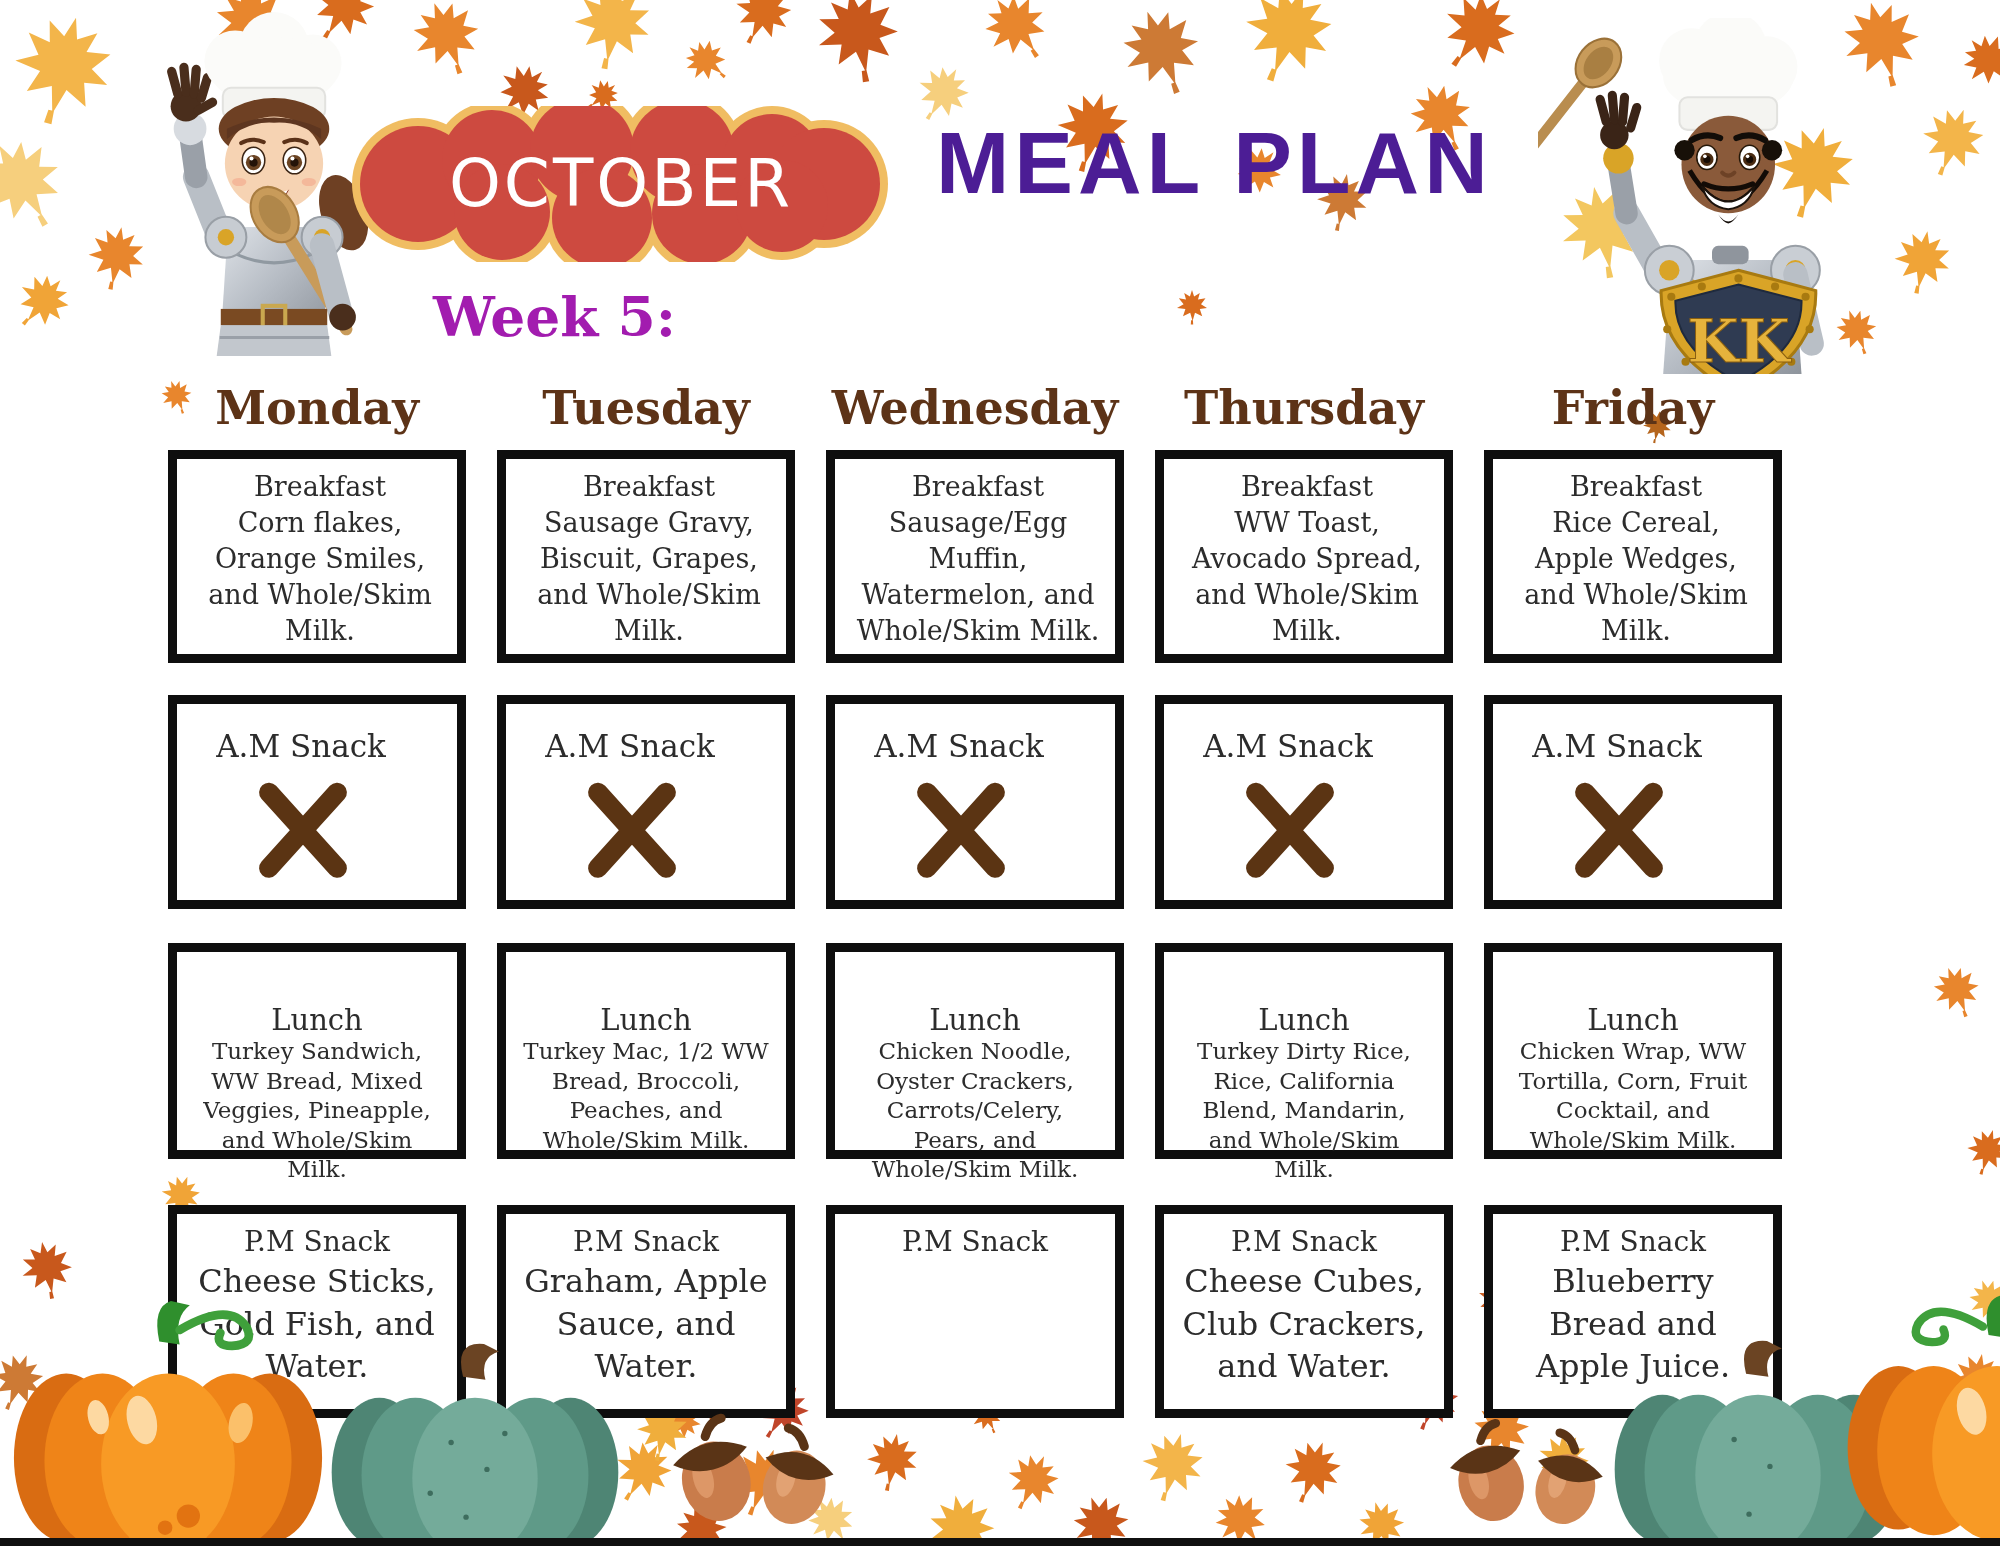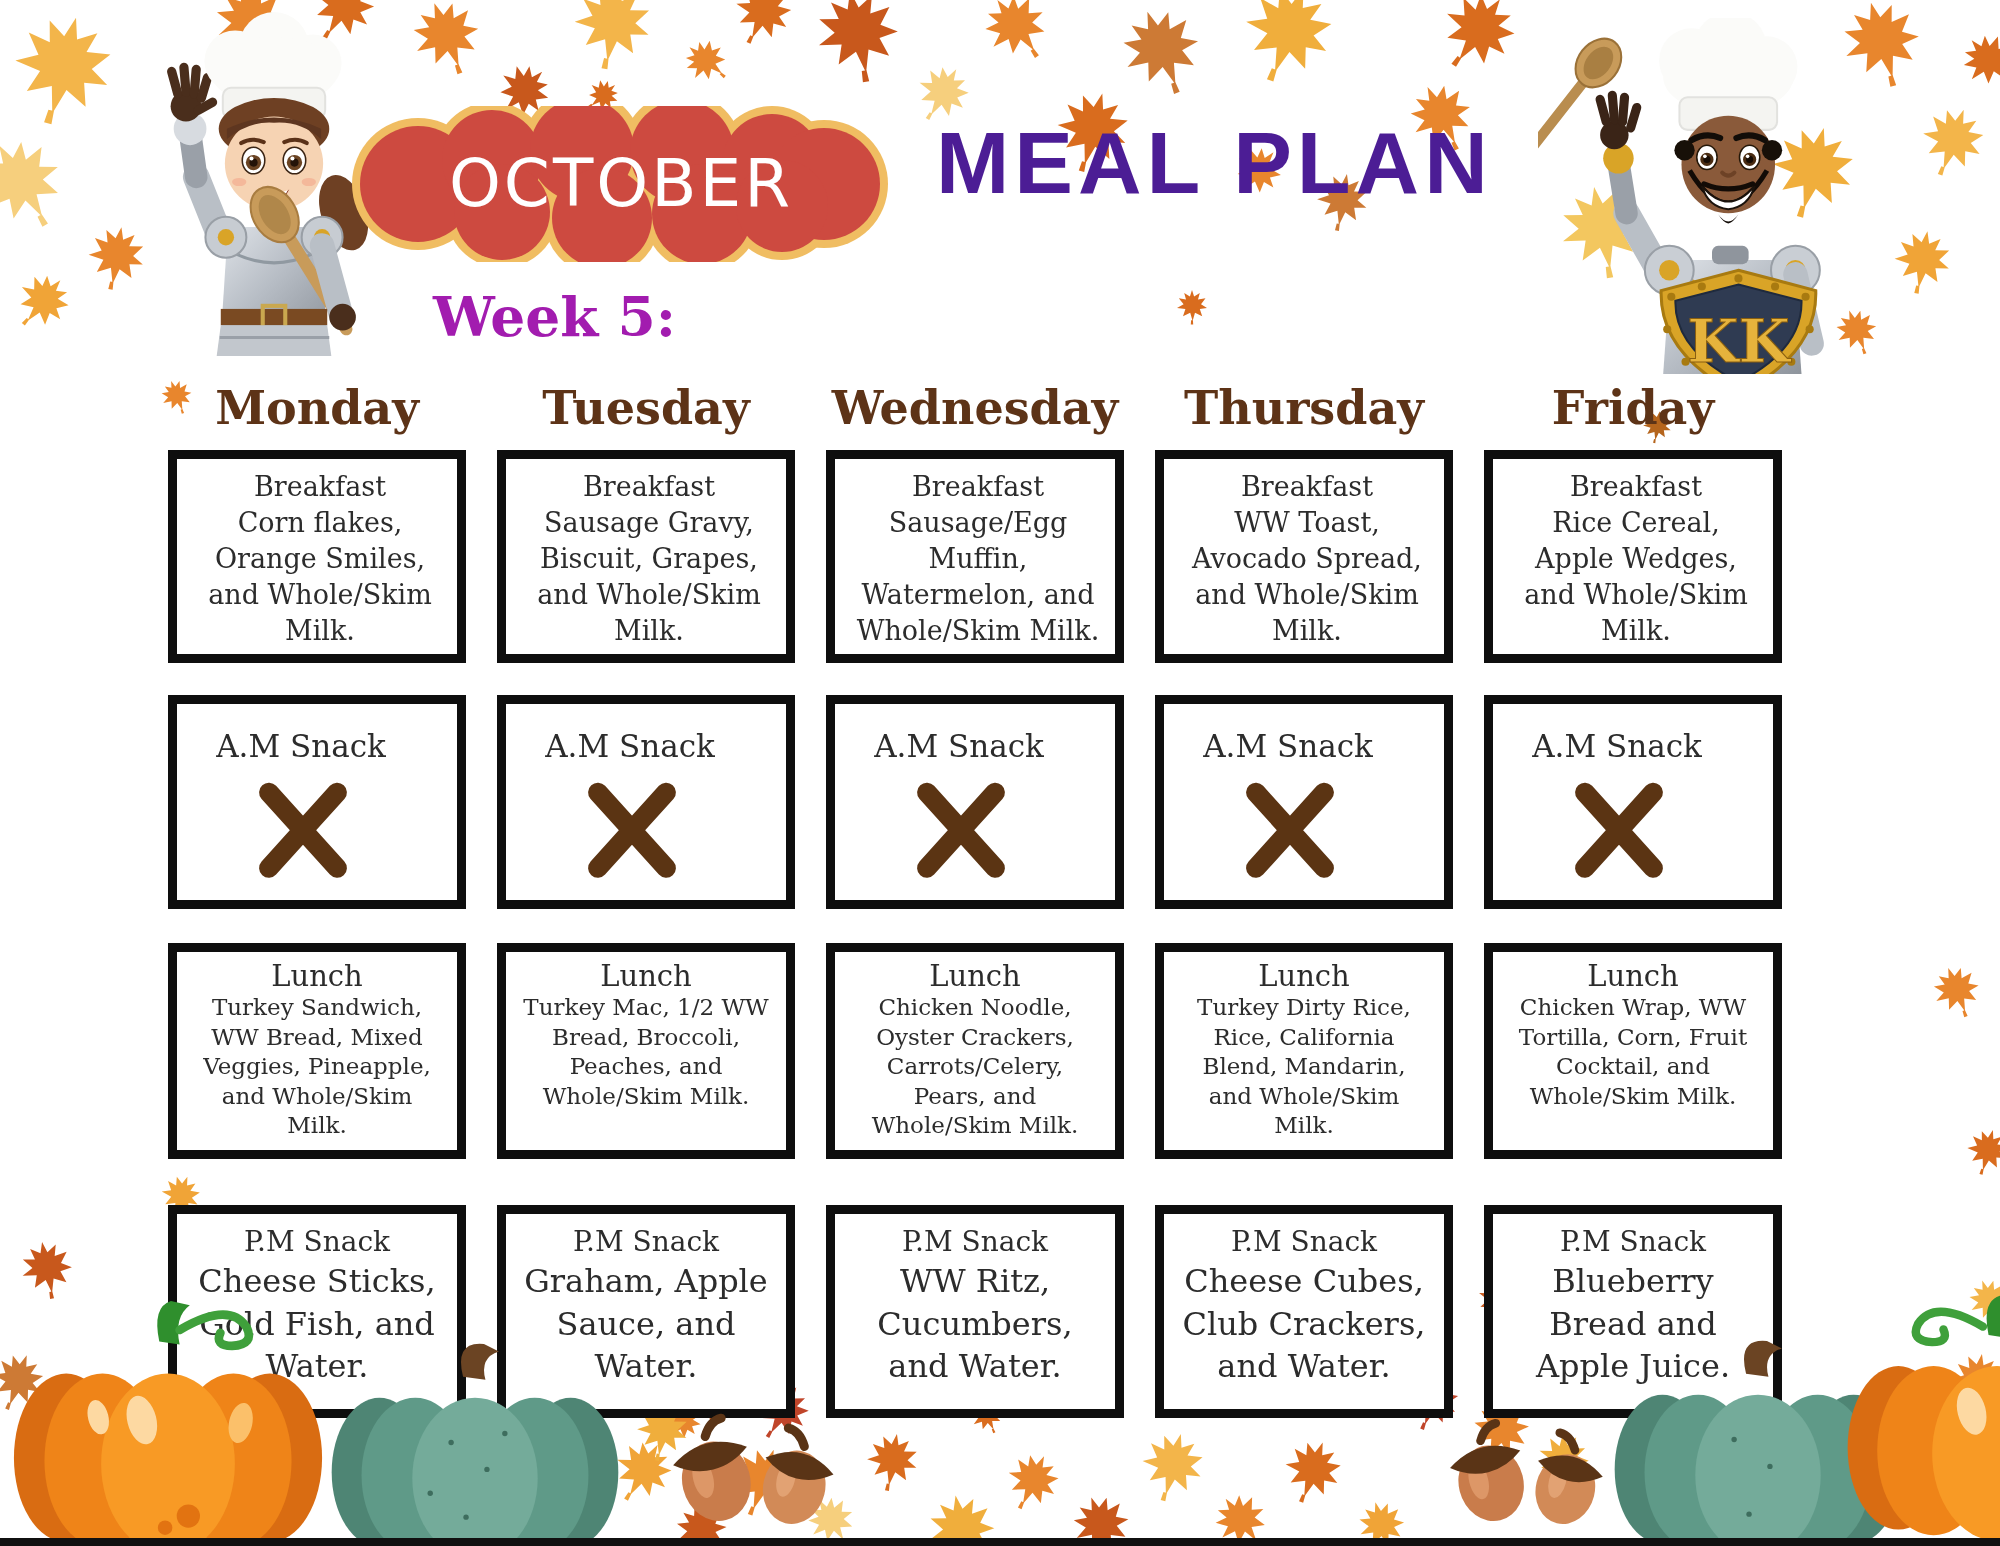--- a/index.html
+++ b/index.html
@@ -25,21 +25,21 @@
         padding:10px 14px 6px 14px;}
   .row-breakfast{top:450px;height:213px;padding-left:20px;}
   .row-am{top:695px;height:214px;}
   .row-lunch{top:943px;height:216px;}
   .row-pm{top:1188px;height:213px;margin-top:17px;}
   .row-breakfast .cell-title,.row-breakfast .cell-body{font-size:27px;line-height:1.33;}
   .row-am{padding-top:24px;}
   .row-am .cell-title{font-size:31px;transform:translateX(-16px);}
   .xmark{display:block;margin:4px auto 0;transform:translateX(-14px);}
   .row-lunch{padding-top:8px;}
-  .row-lunch .cell-title{font-size:29px;line-height:1.15;}
+  .row-lunch .cell-title{font-size:29px;line-height:1.15;margin-top:44px;}
   .row-lunch .cell-body{font-size:23px;line-height:1.28;}
   .row-pm .cell-title{font-size:28px;line-height:1.3;}
   .row-pm .cell-body{font-size:32px;line-height:1.32;}
 
   .chef{position:absolute;z-index:2;}
   .pumpkins{position:absolute;z-index:5;}
   .bottom-strip{position:absolute;left:0;top:1538px;width:2000px;height:8px;background:#101010;z-index:6;}
   .leaves{z-index:1;}
 </style>
 </head>
@@ -520,21 +520,20 @@
   <div class="cell row-pm col-0">
     <div class="cell-title">P.M Snack</div>
     <div class="cell-body">Cheese Sticks, Gold Fish, and Water.</div>
   </div>
   <div class="cell row-pm col-1">
     <div class="cell-title">P.M Snack</div>
     <div class="cell-body">Graham, Apple Sauce, and Water.</div>
   </div>
   <div class="cell row-pm col-2">
     <div class="cell-title">P.M Snack</div>
-    <div class="cell-body">WW Ritz, Cucumbers, and Water.</div>
   </div>
   <div class="cell row-pm col-3">
     <div class="cell-title">P.M Snack</div>
     <div class="cell-body">Cheese Cubes, Club Crackers, and Water.</div>
   </div>
   <div class="cell row-pm col-4">
     <div class="cell-title">P.M Snack</div>
     <div class="cell-body">Blueberry Bread and Apple Juice.</div>
   </div>
 

